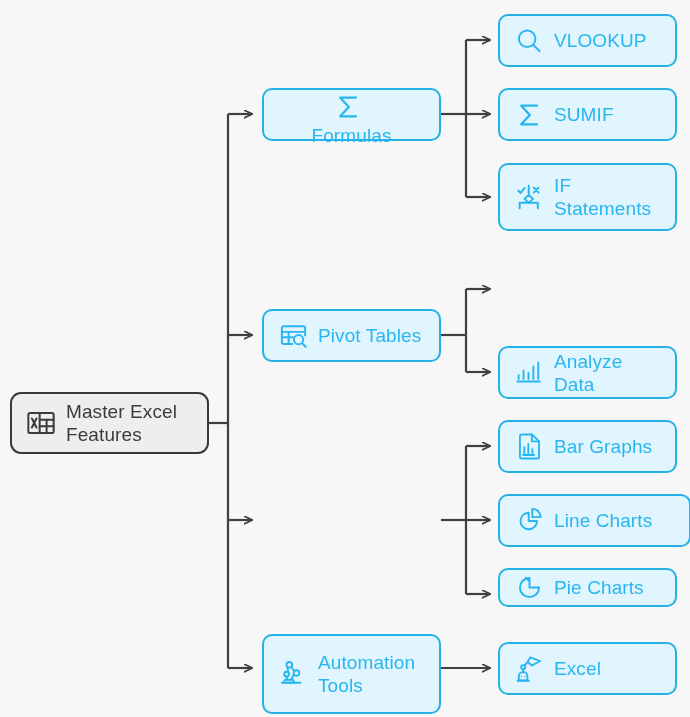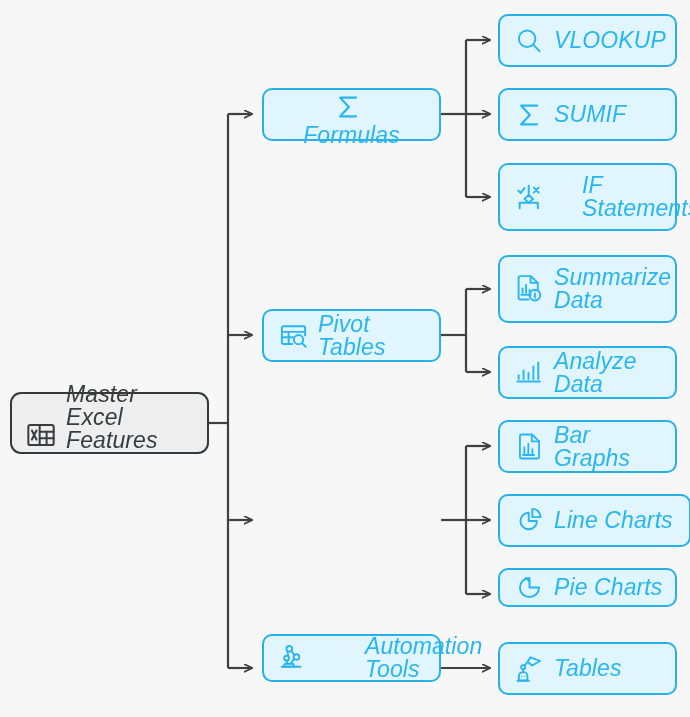--- a/index.html
+++ b/index.html
@@ -43,25 +43,24 @@
     align-items: center;
     justify-content: center;
     width: 34px;
     height: 34px;
     margin-right: 8px;
   }
   .node .icon-wrap svg {
     display: block;
   }
   .node .label {
-    font-size: 23px;
+    font-size: 19px;
     line-height: 23px;
     letter-spacing: 0.1px;
     white-space: pre-line;
-    font-style: italic;
   }
   .node.root {
     background: #eeeeee;
     border-color: #36393b;
     border-radius: 11px;
   }
   .node.root .label {
     color: #393c3e;
   }
   .node.branch,
@@ -109,21 +108,21 @@
       <path d="M441,520 H466"></path>
       <path d="M466,446 V594"></path>
       <path d="M466,446 H490" marker-end="url(#arrow)"></path>
       <path d="M466,520 H490" marker-end="url(#arrow)"></path>
       <path d="M466,594 H490" marker-end="url(#arrow)"></path>
 
       <path d="M441,668 H490" marker-end="url(#arrow)"></path>
     </g>
   </svg>
 
-  <div class="node root" style="left:10px; top:392px; width:199px; height:62px;align-items:flex-end;">
+  <div class="node root" style="left:10px; top:392px; width:199px; height:62px;">
     <span class="icon-wrap">
       <svg width="32" height="32" viewBox="0 0 24 24" fill="none" stroke="#393c3e" stroke-width="1.5" stroke-linecap="round" stroke-linejoin="round">
         <rect x="2.5" y="4.5" width="19" height="15" rx="1.4"></rect>
         <line x1="11" y1="4.5" x2="11" y2="19.5"></line>
         <line x1="11" y1="9.5" x2="21.5" y2="9.5"></line>
         <line x1="11" y1="14.5" x2="21.5" y2="14.5"></line>
         <line x1="16.2" y1="9.5" x2="16.2" y2="19.5"></line>
         <path d="M5.2,8.6 L8.6,15.4 M8.6,8.6 L5.2,15.4"></path>
       </svg>
     </span>
@@ -149,21 +148,21 @@
         <line x1="3" y1="13.4" x2="11.5" y2="13.4"></line>
         <line x1="8.2" y1="9.2" x2="8.2" y2="18.6"></line>
         <circle cx="15.9" cy="15.2" r="3.6"></circle>
         <line x1="18.6" y1="17.9" x2="21.4" y2="20.7"></line>
       </svg>
     </span>
     <span class="label">Pivot Tables</span>
   </div>
 
 
-  <div class="node branch" style="left:262px; top:634px; width:179px; height:48px;gap:47px;">
+  <div class="node branch" style="left:262px; top:634px; width:179px; height:80px;">
     <span class="icon-wrap">
       <svg width="32" height="32" viewBox="0 0 24 24" fill="none" stroke="#29b6f0" stroke-width="1.4" stroke-linecap="round" stroke-linejoin="round">
         <circle cx="9.2" cy="5.1" r="2.1"></circle>
         <circle cx="14.6" cy="11.3" r="2.1"></circle>
         <circle cx="7.2" cy="12.1" r="1.8"></circle>
         <path d="M10.6,6.6 L13.1,9.8"></path>
         <path d="M8.4,10.5 L7.9,7.0"></path>
         <path d="M12.8,12.4 L10.5,16.2"></path>
         <path d="M7.2,13.9 L7.6,16.2"></path>
         <line x1="3.6" y1="18.6" x2="17.6" y2="18.6"></line>
@@ -186,51 +185,35 @@
 
   <div class="node leaf" style="left:498px; top:88px; width:179px; height:53px;">
     <span class="icon-wrap">
       <svg width="32" height="32" viewBox="0 0 24 24" fill="none" stroke="#29b6f0" stroke-width="1.7" stroke-linecap="round" stroke-linejoin="round">
         <path d="M18,5 H6.2 L12.6,12 L6.2,19 H18"></path>
       </svg>
     </span>
     <span class="label">SUMIF</span>
   </div>
 
-  <div class="node leaf" style="left:498px; top:163px; width:179px; height:68px;gap:28px;">
+  <div class="node leaf" style="left:498px; top:163px; width:179px; height:68px;">
     <span class="icon-wrap">
       <svg width="32" height="32" viewBox="0 0 24 24" fill="none" stroke="#29b6f0" stroke-width="1.5" stroke-linecap="round" stroke-linejoin="round">
         <path d="M4.0,7.2 L5.8,9.0 L8.6,5.3"></path>
         <path d="M15.6,5.0 L19.2,8.6 M19.2,5.0 L15.6,8.6"></path>
         <line x1="11.8" y1="3.6" x2="11.8" y2="9.6"></line>
         <path d="M11.8,10.4 L15.0,13.4 L11.8,16.4 L8.6,13.4 Z"></path>
         <path d="M5.0,20.4 V16.4 H18.6 V20.4"></path>
         <line x1="11.8" y1="16.4" x2="11.8" y2="16.4"></line>
       </svg>
     </span>
     <span class="label">IF
 Statements</span>
   </div>
 
-  <div class="node leaf" style="left:498px; top:255px; width:179px; height:68px;">
-    <span class="icon-wrap">
-      <svg width="32" height="32" viewBox="0 0 24 24" fill="none" stroke="#29b6f0" stroke-width="1.4" stroke-linecap="round" stroke-linejoin="round">
-        <path d="M4.2,3.6 a1.3,1.3 0 0 1 1.3,-1.3 H13.4 L18.6,7.5 V13.0"></path>
-        <path d="M4.2,3.6 V18.6 A1.3,1.3 0 0 0 5.5,19.9 H11.6"></path>
-        <path d="M13.2,2.4 V7.4 H18.5"></path>
-        <path d="M7.2,15.0 V11.6 M9.8,15.0 V9.0 M12.4,15.0 V12.6"></path>
-        <line x1="6.2" y1="16.4" x2="13.4" y2="16.4"></line>
-        <circle cx="16.4" cy="16.6" r="4.0"></circle>
-        <line x1="16.4" y1="15.3" x2="16.4" y2="18.6"></line>
-        <circle cx="16.4" cy="13.9" r="0.45" fill="#29b6f0" stroke="none"></circle>
-      </svg>
-    </span>
-    <span class="label">Summarize
-Data</span>
-  </div>
 
   <div class="node leaf" style="left:498px; top:420px; width:179px; height:53px;">
     <span class="icon-wrap">
       <svg width="31" height="31" viewBox="0 0 24 24" fill="none" stroke="#29b6f0" stroke-width="1.4" stroke-linecap="round" stroke-linejoin="round">
         <path d="M4.6,4.0 a1.3,1.3 0 0 1 1.3,-1.3 H14.0 L19.4,8.1 V20.0 a1.3,1.3 0 0 1 -1.3,1.3 H5.9 A1.3,1.3 0 0 1 4.6,20.0 Z"></path>
         <path d="M13.8,2.8 V8.0 H19.3"></path>
         <path d="M8.0,17.4 V12.6 M11.1,17.4 V10.0 M14.2,17.4 V14.0"></path>
         <line x1="7.0" y1="18.6" x2="15.6" y2="18.6"></line>
       </svg>
     </span>
@@ -273,16 +256,16 @@
         <path d="M13.0,3.2 L20.4,6.0 L14.2,9.4 L11.0,6.6 Z"></path>
         <path d="M11.0,6.6 L8.6,9.4"></path>
         <circle cx="7.6" cy="10.6" r="1.5"></circle>
         <path d="M7.6,12.6 V14.6"></path>
         <path d="M4.4,20.6 V17.4 a3.2,3.2 0 0 1 3.2,-3.2 a3.2,3.2 0 0 1 3.2,3.2 V20.6 Z"></path>
         <circle cx="6.5" cy="17.6" r="0.5" fill="#29b6f0" stroke="none"></circle>
         <circle cx="8.8" cy="17.6" r="0.5" fill="#29b6f0" stroke="none"></circle>
         <line x1="3.4" y1="20.8" x2="11.9" y2="20.8"></line>
       </svg>
     </span>
-    <span class="label">Tables</span>
+    <span class="label">Excel</span>
   </div>
 
 </div>
 
 </body></html>

